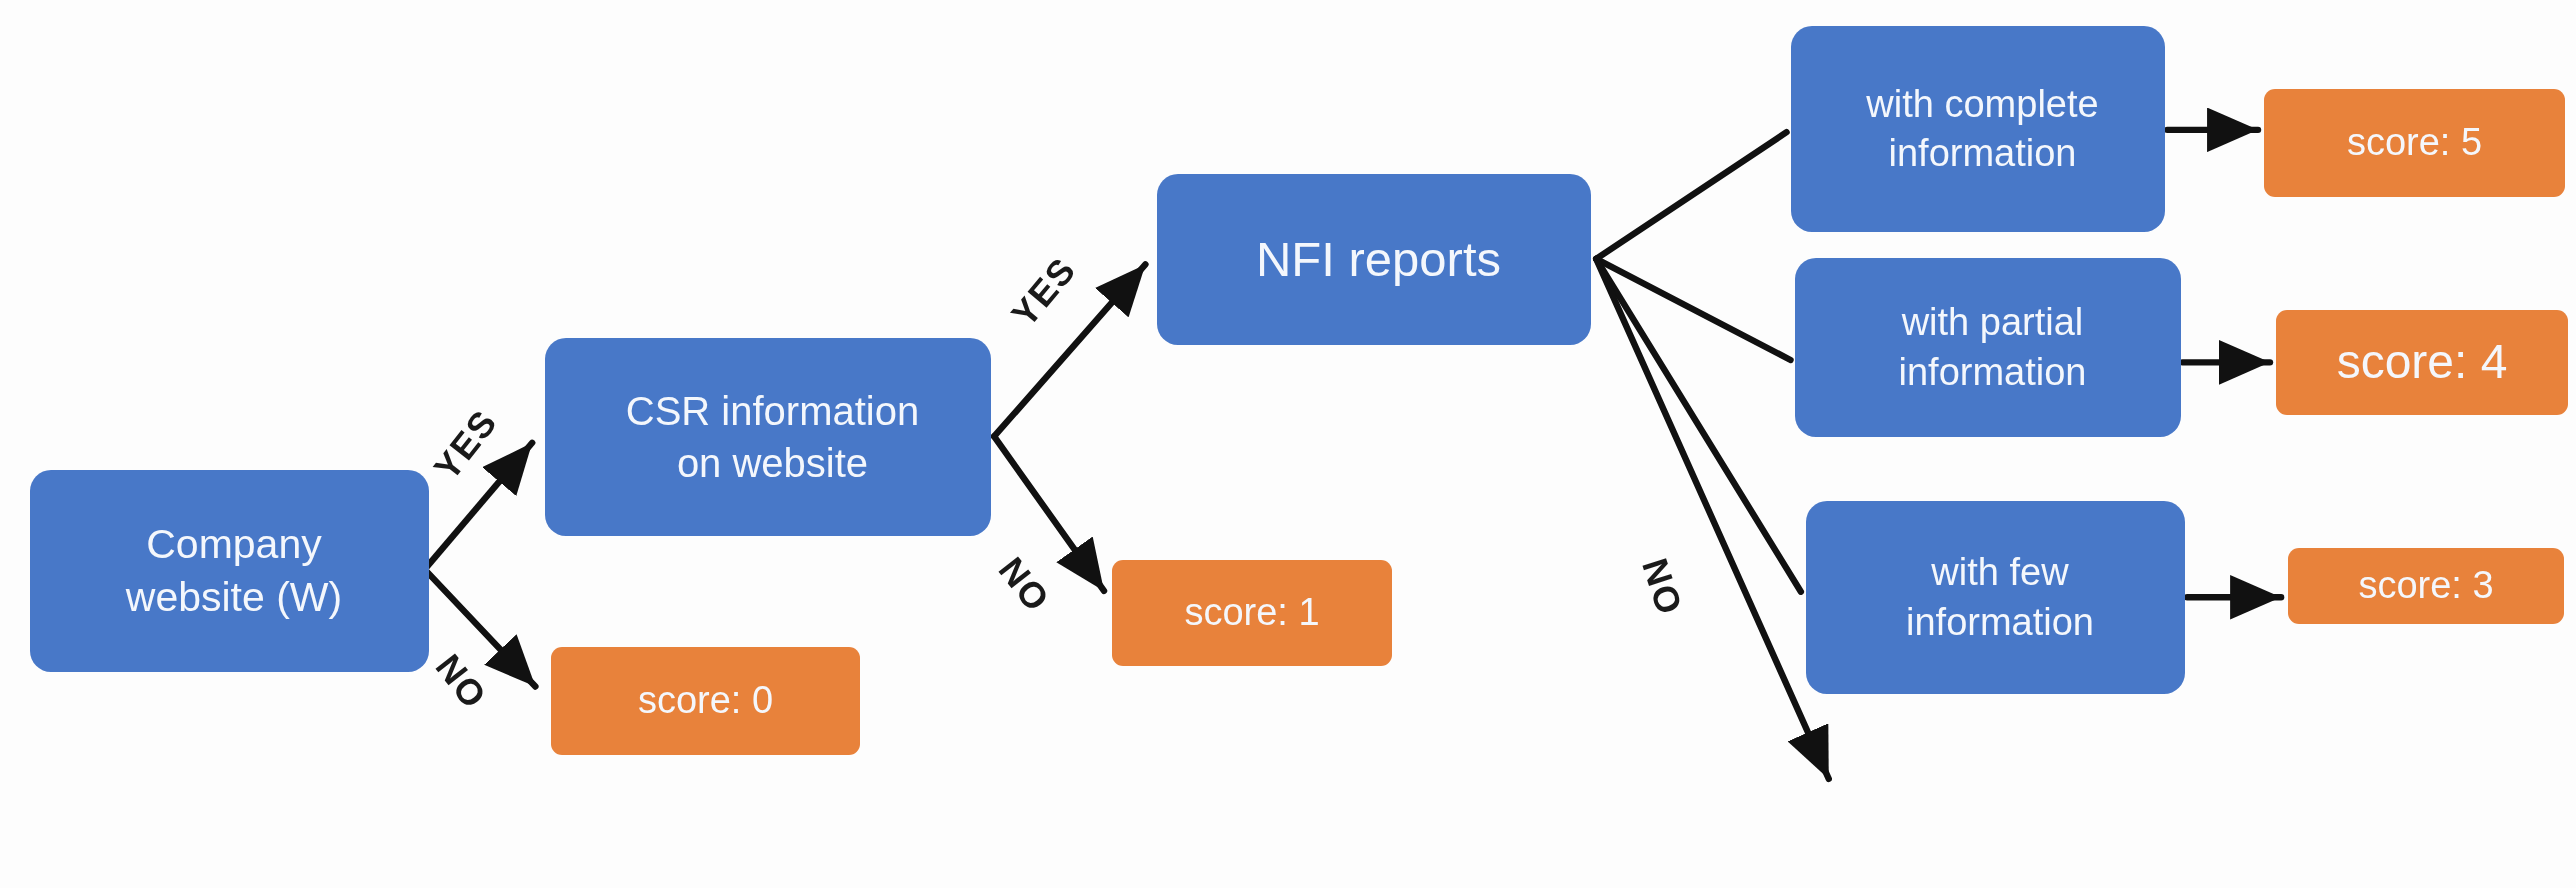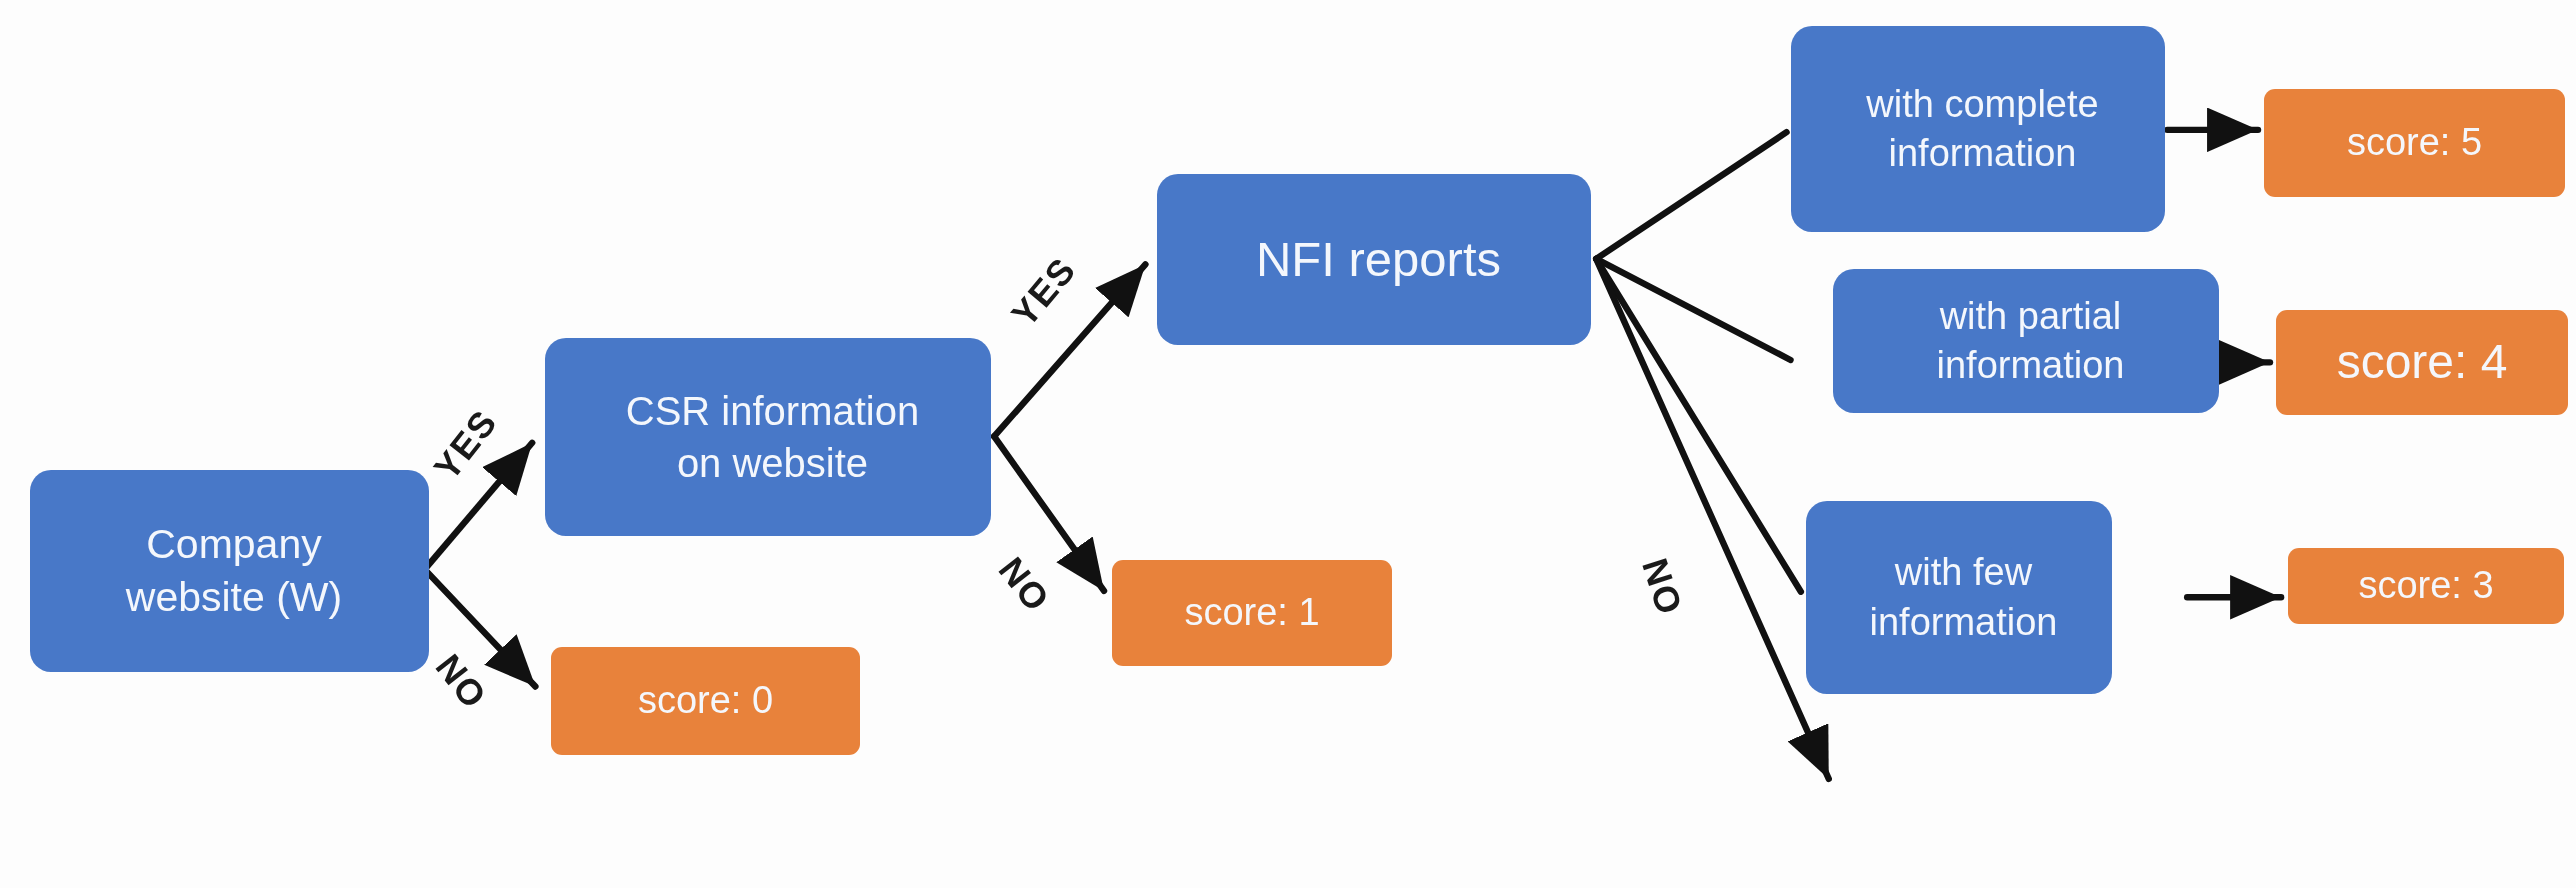--- a/index.html
+++ b/index.html
@@ -70,24 +70,24 @@
 website (W)</div>
 
   <div class="node blue" style="left:545px;top:338px;width:446px;height:198px;font-size:40px;">CSR information
 on website</div>
 
   <div class="node blue" style="left:1157px;top:174px;width:434px;height:171px;font-size:49px;">NFI reports</div>
 
   <div class="node blue" style="left:1791px;top:26px;width:374px;height:206px;font-size:38px;">with complete
 information</div>
 
-  <div class="node blue" style="left:1795px;top:269px;width:386px;height:144px;font-size:38px;margin-left:38px;">with partial
+  <div class="node blue" style="left:1795px;top:258px;width:386px;height:179px;font-size:38px;">with partial
 information</div>
 
-  <div class="node blue" style="left:1806px;top:501px;width:306px;height:193px;font-size:38px;">with few
+  <div class="node blue" style="left:1806px;top:501px;width:379px;height:193px;font-size:38px;">with few
 information</div>
 
   <div class="node orange" style="left:551px;top:647px;width:309px;height:108px;font-size:38px;text-align:right;">score: 0</div>
 
   <div class="node orange" style="left:1112px;top:560px;width:280px;height:106px;font-size:38px;">score: 1</div>
 
 
   <div class="node orange" style="left:2288px;top:548px;width:276px;height:76px;font-size:38px;">score: 3</div>
 
   <div class="node orange" style="left:2276px;top:310px;width:292px;height:105px;font-size:48px;">score: 4</div>

